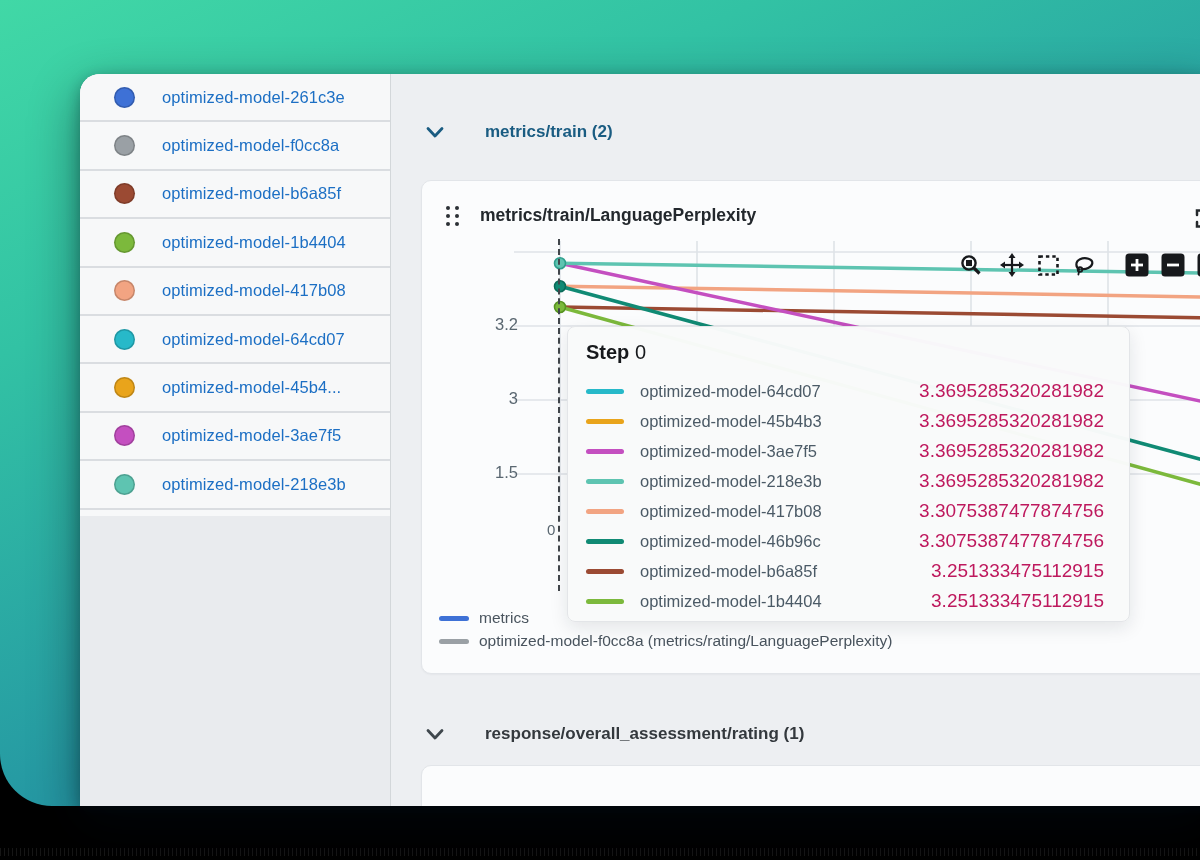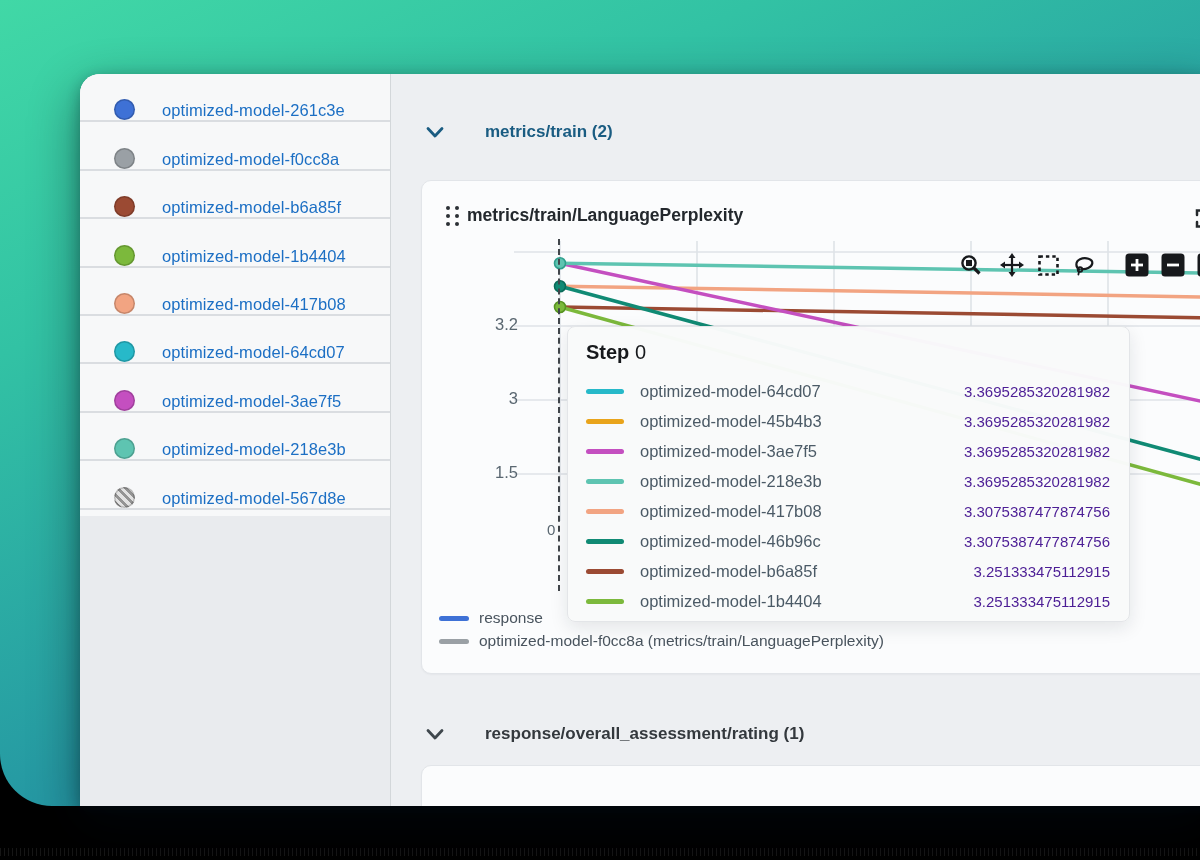--- a/index.html
+++ b/index.html
@@ -20,21 +20,21 @@
   .window{
     position:absolute;left:80px;top:74px;width:1130px;height:732px;
     background:#eef0f2;border-top-left-radius:20px;overflow:hidden;
     box-shadow:0 18px 50px rgba(0,10,20,.45),0 4px 14px rgba(0,20,30,.3);
     display:flex;
   }
   
   .sidebar{width:310px;flex:0 0 310px;border-right:1px solid #d3d7da;background:#e9ebee;}
   .srow{
     height:46.4px;background:#f7f8f9;border-bottom:2px solid #dadde1;
-    display:flex;align-items:flex-end;padding-left:34px;gap:27px;
+    display:flex;align-items:center;padding-left:34px;gap:27px;
   }
   .srow.partial{height:6px;border-bottom:none;}
   .dot{
     width:21px;height:21px;border-radius:50%;flex:0 0 21px;
     box-shadow:inset 0 0 0 1.5px rgba(0,0,0,.18);
   }
   .dot.hatched{
     background:repeating-linear-gradient(45deg,#e4e4e4 0 3px,#999e a2 3px,#989898 3px 6px);
     background:repeating-linear-gradient(45deg,#e2e2e2 0 3px,#949494 3px 6px);
   }
@@ -48,21 +48,21 @@
   .sh1 .sh-label{color:#1a5c82;}
   .sh2{top:650px;left:34px;}
   .sh2 .sh-label{color:#33383d;}
   
   .card{
     position:absolute;background:#fbfcfd;border:1px solid #e2e5e9;border-radius:10px;
     box-shadow:0 1px 2px rgba(20,30,40,.04);
   }
   .card1{top:106px;left:30px;width:790px;height:492px;}
   .card2{top:691px;left:30px;width:790px;height:120px;border-radius:10px 10px 0 0;}
-  .card-title-row{position:absolute;top:24px;left:24px;display:flex;align-items:center;gap:8px;z-index:2;}
+  .card-title-row{position:absolute;top:24px;left:24px;display:flex;align-items:center;gap:21px;z-index:2;}
   .card-title{font-size:17.5px;font-weight:bold;color:#23282d;white-space:nowrap;}
   .drag-handle{display:grid;grid-template-columns:4px 4px;grid-gap:4px 5px;}
   .drag-handle i{width:4px;height:4px;border-radius:50%;background:#2b3035;}
   #chart-svg{position:absolute;left:0;top:0;z-index:1;}
   .ytick{position:absolute;width:46px;left:50px;text-align:right;font-size:16.5px;color:#5a6771;z-index:1;}
   .xtick{position:absolute;left:125px;top:340px;font-size:15px;color:#5a6771;z-index:1;}
   .hoverline{position:absolute;left:136px;top:58px;height:352px;width:0;border-left:2px dashed #41464b;z-index:2;}
   
   .modebar-btn{position:absolute;top:71px;width:26px;height:26px;z-index:4;display:flex;align-items:center;justify-content:center;}
   
@@ -70,21 +70,21 @@
     position:absolute;left:145px;top:145px;width:563px;height:296px;z-index:6;
     background:rgba(249,250,250,.98);border:1px solid #e3e5e8;border-radius:8px;
     box-shadow:0 6px 18px rgba(20,30,40,.10);box-sizing:border-box;padding:14px 15px 0 18px;
   }
   .tt-title{font-size:20px;color:#17191c;}
   .tt-title .b{font-weight:bold;}
   .tt-rows{margin-top:12px;}
   .tt-row{height:30px;display:flex;align-items:center;position:relative;}
   .tt-swatch{width:38px;height:5px;border-radius:2.5px;flex:0 0 38px;margin-right:16px;}
   .tt-name{font-size:16.5px;color:#4b5a66;white-space:nowrap;}
-  .tt-val{position:absolute;right:4px;font-size:15px;color:#4c1d95;}
+  .tt-val{position:absolute;right:10px;font-size:19px;color:#be185d;}
   
   .legend-row{position:absolute;left:17px;display:flex;align-items:center;gap:10px;z-index:3;}
   .lg-swatch{width:30px;height:5px;border-radius:2.5px;flex:0 0 30px;}
   .lg-label{font-size:15.5px;color:#49545e;white-space:nowrap;}
   .expand-btn{position:absolute;left:772px;top:26px;z-index:4;}
 </style>
 </head>
 <body>
 
 <div class="bg-gradient"></div>
@@ -111,30 +111,30 @@
       </div>
     <div class="srow">
         <span class="dot" style="background: rgb(242, 164, 130);"></span>
         <span class="slabel">optimized-model-417b08</span>
       </div>
     <div class="srow">
         <span class="dot" style="background: rgb(39, 185, 201);"></span>
         <span class="slabel">optimized-model-64cd07</span>
       </div>
     <div class="srow">
+        <span class="dot" style="background: rgb(233, 164, 27);"></span>
+        <span class="slabel">optimized-model-45b4...</span>
+      </div>
+    <div class="srow">
         <span class="dot" style="background: rgb(196, 79, 192);"></span>
         <span class="slabel">optimized-model-3ae7f5</span>
       </div>
     <div class="srow">
         <span class="dot" style="background: rgb(94, 196, 177);"></span>
         <span class="slabel">optimized-model-218e3b</span>
-      </div>
-    <div class="srow">
-        <span class="dot hatched"></span>
-        <span class="slabel">optimized-model-567d8e</span>
       </div>
     <div class="srow partial"></div>
   </aside>
 
   <main class="main">
 
     <div class="section-header sh1">
       <svg class="chev" width="20" height="15" viewBox="0 0 20 15">
           <polyline points="3,3.5 10,11 17,3.5" fill="none" stroke="#1a5c82" stroke-width="2.8" stroke-linecap="round" stroke-linejoin="round"></polyline>
         </svg>
@@ -282,25 +282,25 @@
           <div class="tt-row">
               <span class="tt-swatch" style="background: rgb(124, 185, 60);"></span>
               <span class="tt-name">optimized-model-1b4404</span>
               <span class="tt-val">3.251333475112915</span>
             </div>
         </div>
       </div>
 
       <div class="legend-row" style="top:428px">
         <span class="lg-swatch" style="background: rgb(62, 113, 214);"></span>
-        <span class="lg-label">response</span>
+        <span class="lg-label">metrics</span>
       </div>
       <div class="legend-row" style="top:451px">
         <span class="lg-swatch" style="background: rgb(154, 160, 165);"></span>
-        <span class="lg-label">optimized-model-f0cc8a (metrics/train/LanguagePerplexity)</span>
+        <span class="lg-label">optimized-model-f0cc8a (metrics/rating/LanguagePerplexity)</span>
       </div>
     </section>
 
     <div class="section-header sh2">
       <svg class="chev" width="20" height="15" viewBox="0 0 20 15">
           <polyline points="3,3.5 10,11 17,3.5" fill="none" stroke="#3f474d" stroke-width="2.8" stroke-linecap="round" stroke-linejoin="round"></polyline>
         </svg>
       <span class="sh-label">response/overall_assessment/rating (1)</span>
     </div>
 

